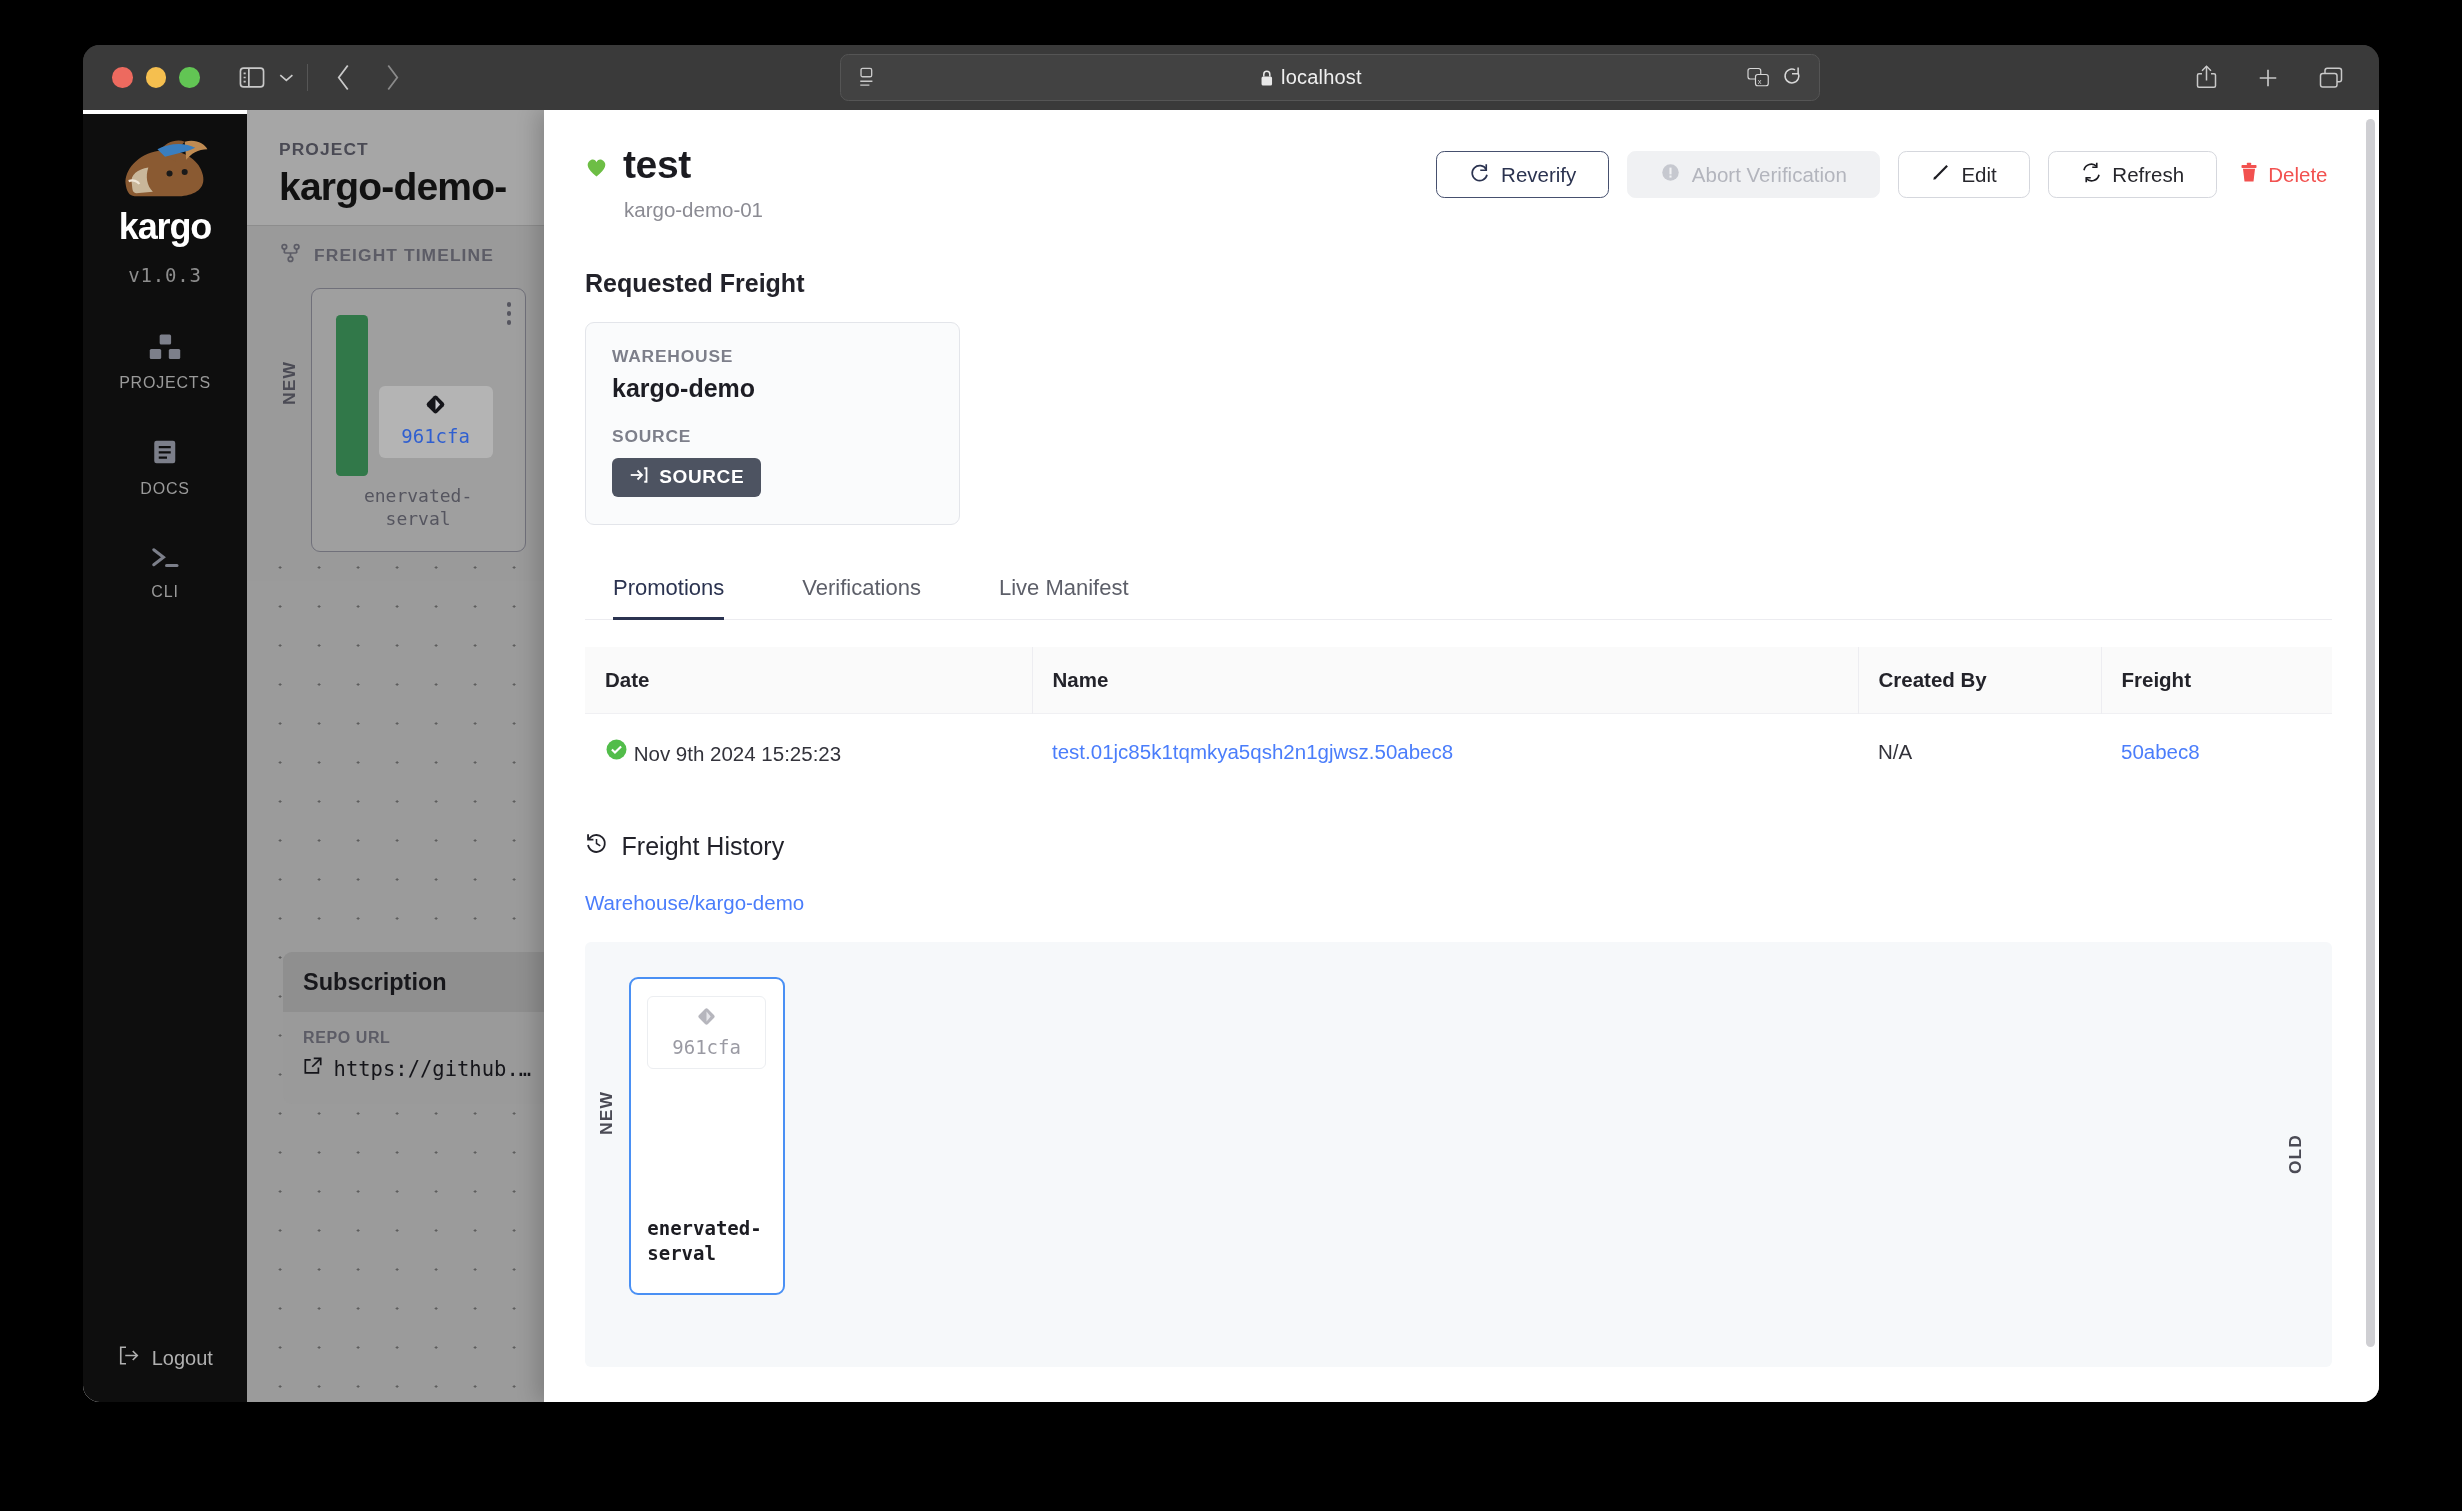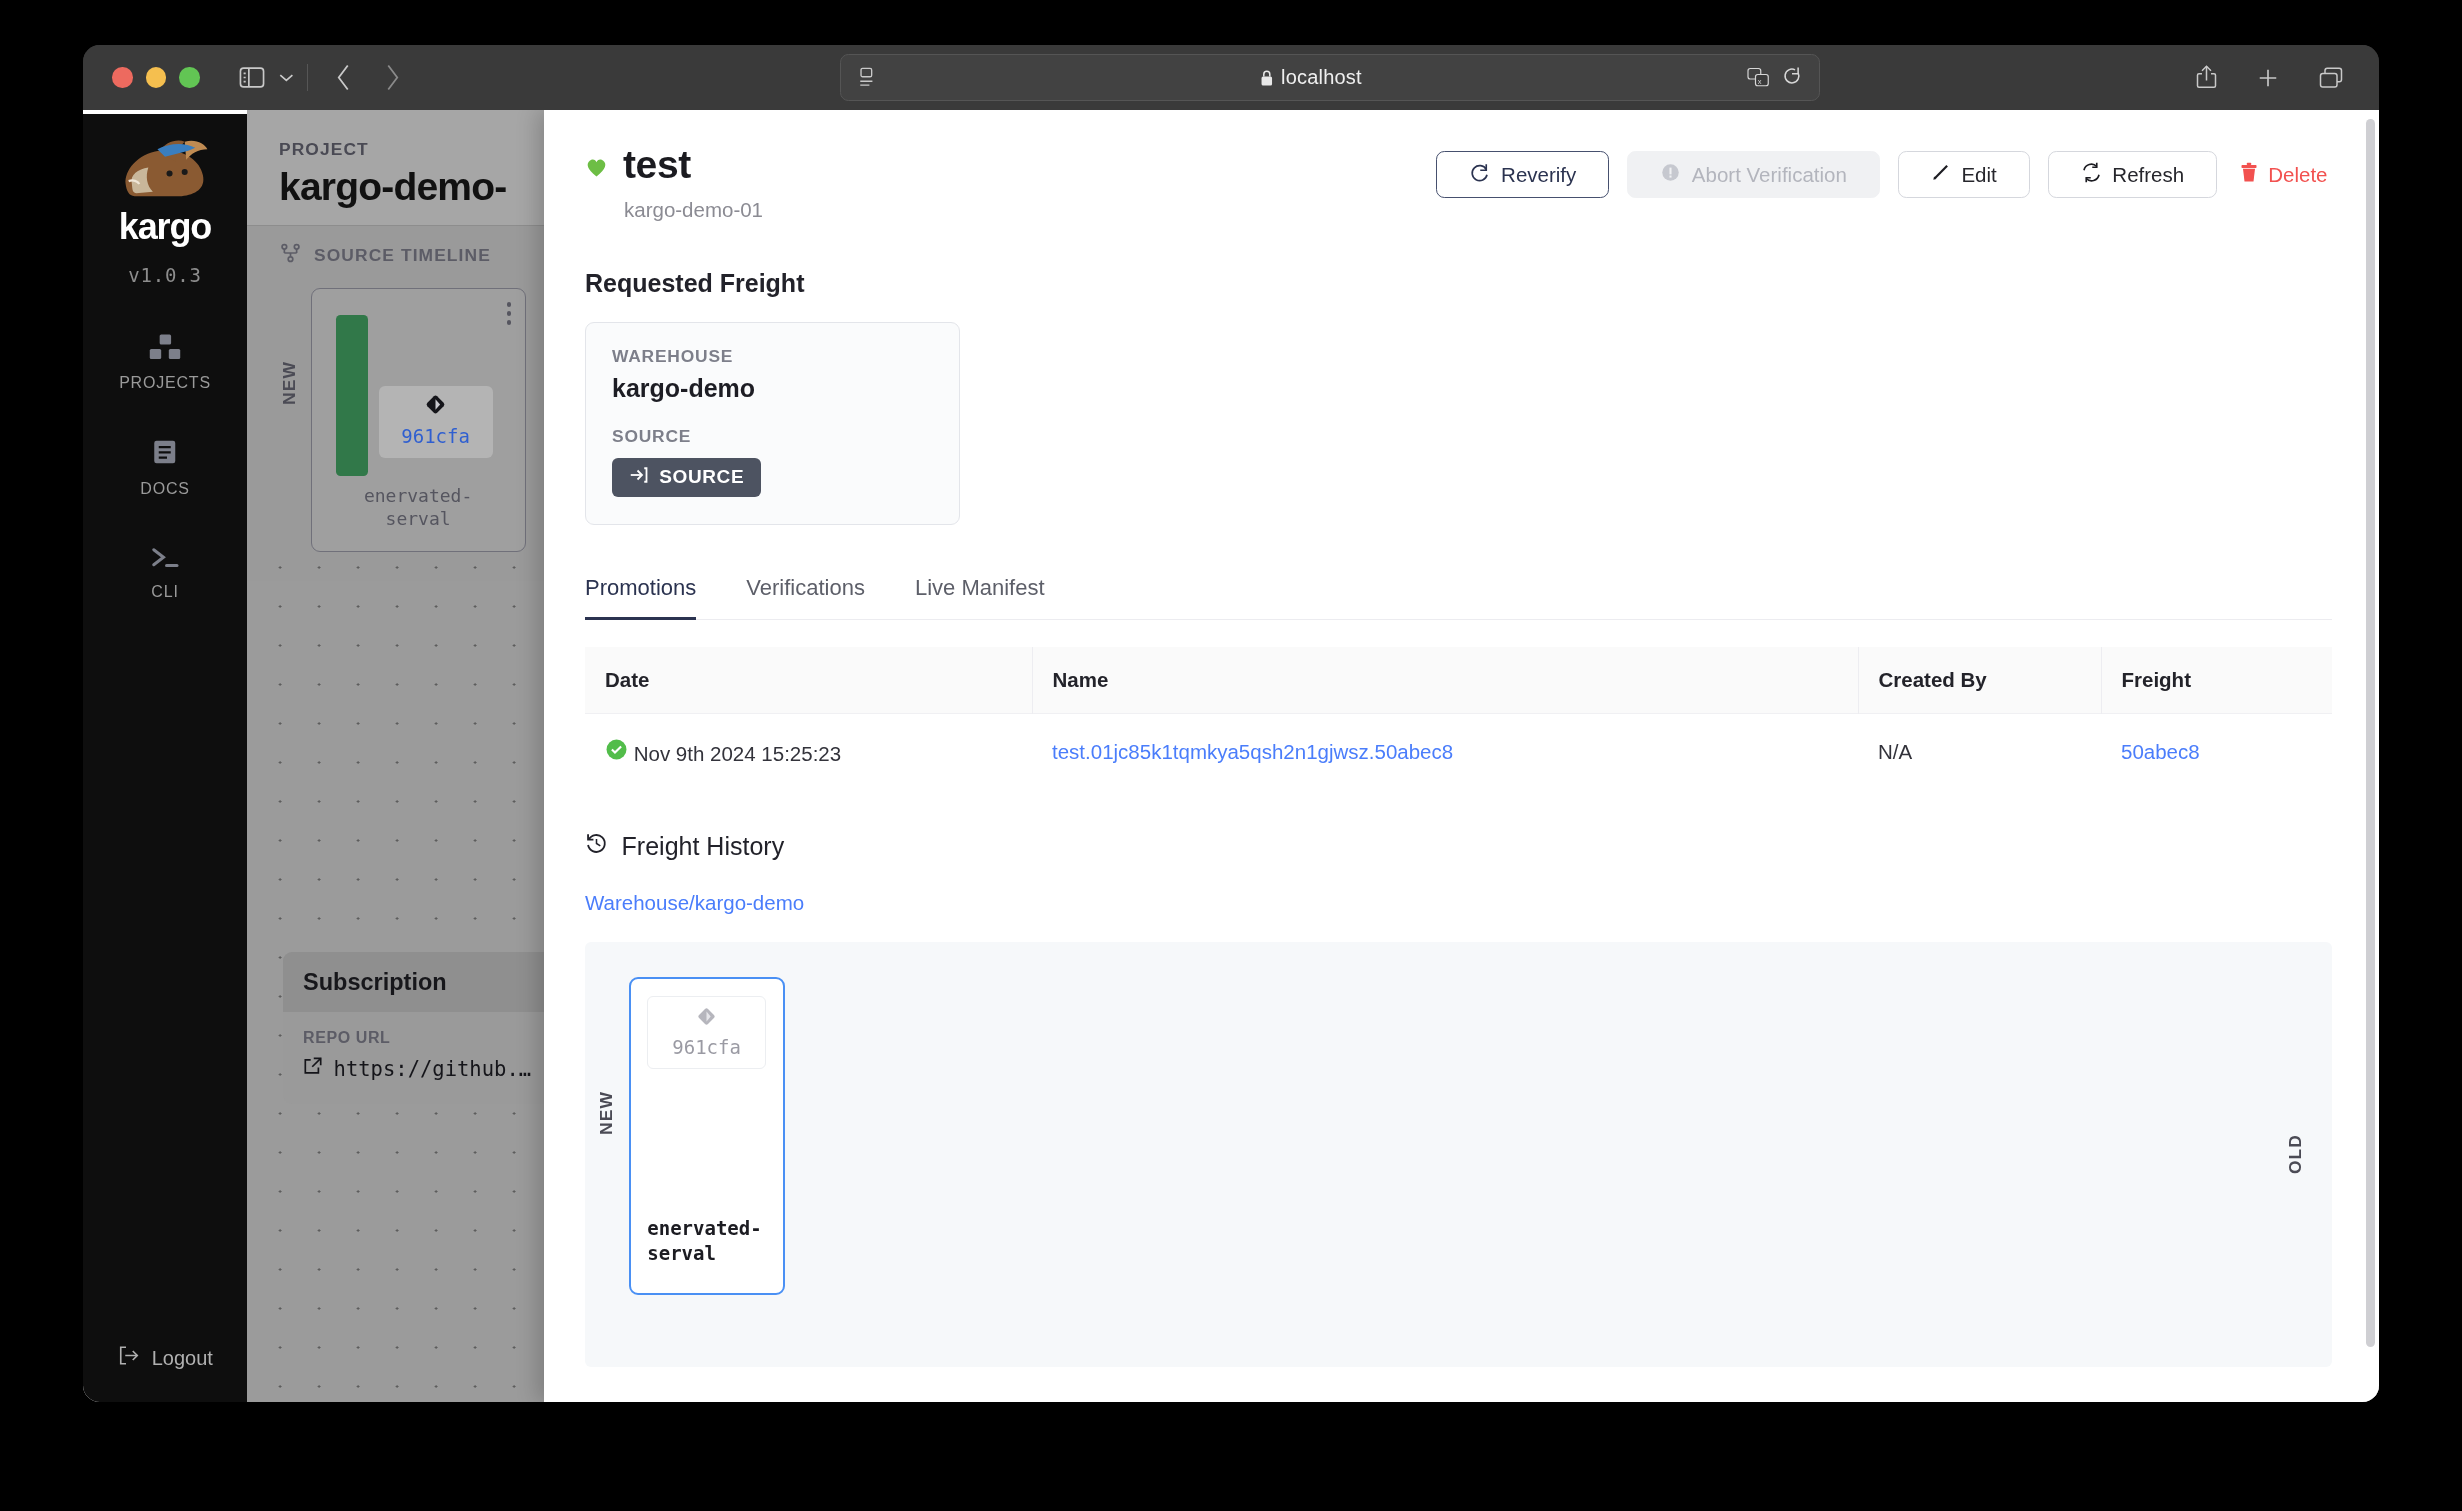--- a/index.html
+++ b/index.html
@@ -229,21 +229,21 @@
     background: #4d5361; color: #fff; border-radius: 6px;
     font-size: 19px; font-weight: 700; letter-spacing: 0.6px;
   }
 
   #tabs {
     display: flex; gap: 50px; margin-top: 50px;
     border-bottom: 0.8px solid #ececf0;
   }
   .tab {
     padding-bottom: 16.7px; font-size: 22px; color: #5d5f69; cursor: pointer;
-    border-bottom: 3px solid transparent; margin-bottom: -1.5px;
+    border-bottom: 3px solid transparent; margin-bottom: -1.5px; margin-left: 28px;
   }
   .tab.active { color: #2b3350; border-bottom-color: #2b3350; }
 
   table { width: 100%; border-collapse: collapse; margin-top: 27px; }
   thead tr { background: #fafafa; }
   th {
     text-align: left; font-size: 20.5px; font-weight: 700; color: #23232a;
     padding: 21px 0 21px 20px; border-right: 0.8px solid #ededf1;
   }
   th:last-child { border-right: none; }
@@ -470,21 +470,21 @@
             <svg width="23" height="20" viewBox="0 0 30 26" fill="none" stroke="#5c5c66" stroke-width="2.2">
               <circle cx="7" cy="5" r="3"></circle>
                 <circle cx="23" cy="5" r="3"></circle>
                 <circle cx="15" cy="21" r="3"></circle>
               <line x1="7" y1="8" x2="7" y2="13"></line>
                 <line x1="23" y1="8" x2="23" y2="13"></line>
               <line x1="7" y1="13" x2="23" y2="13"></line>
                 <line x1="15" y1="13" x2="15" y2="18"></line>
             </svg>
           </span>
-          <span>SOURCE TIMELINE</span>
+          <span>FREIGHT TIMELINE</span>
         </div>
 
         <div id="timeline-row">
           <span class="vert-new">NEW</span>
           <div id="tl-card">
             <span id="tl-kebab">
                 <i></i>
                 <i></i>
                 <i></i>
               </span>

